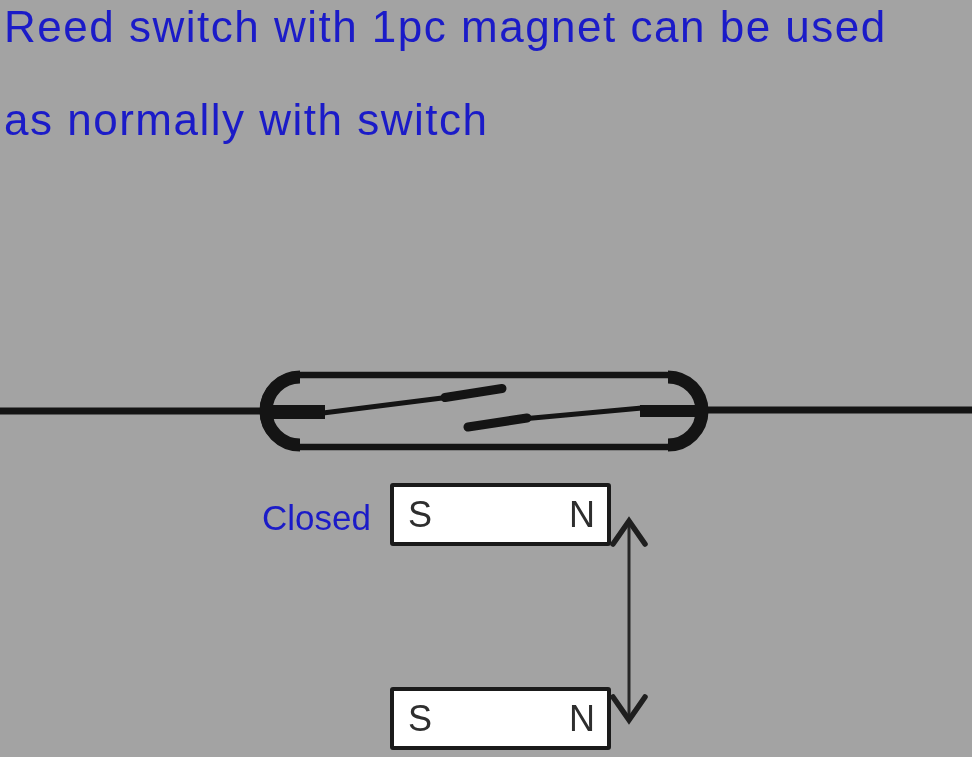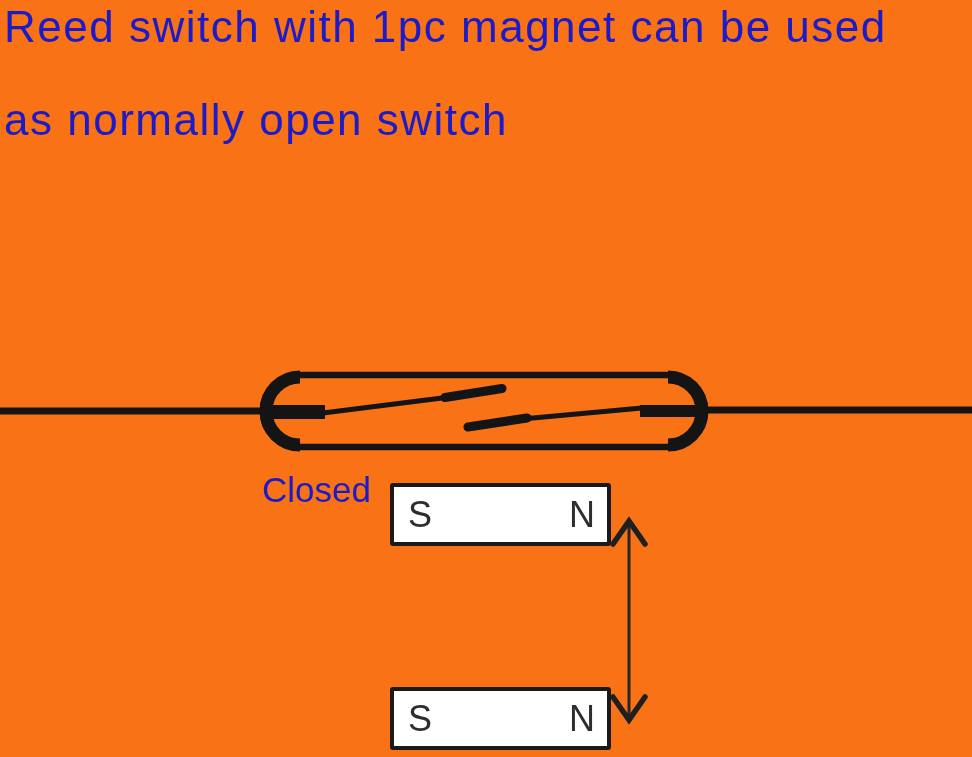--- a/index.html
+++ b/index.html
@@ -4,21 +4,21 @@
 <style>
   html, body {
     margin: 0;
     padding: 0;
     background: #ffffff;
   }
   .page {
     position: relative;
     width: 972px;
     height: 757px;
-    background: #f97316;
+    background: #a3a3a3;
     overflow: hidden;
     font-family: "Liberation Sans", sans-serif;
   }
   .title-line {
     position: absolute;
     color: #1b1bc8;
     font-size: 44px;
     line-height: 1;
     letter-spacing: 1.5px;
     white-space: nowrap;
@@ -41,21 +41,21 @@
     height: 240px;
   }
 
   .state-label {
     position: absolute;
     color: #1b1bc8;
     font-size: 35px;
     line-height: 1;
     white-space: nowrap;
   }
-  .state-label.closed { left: 262px; top: 472px; }
+  .state-label.closed { left: 262px; top: 500px; }
   .state-label.open   { left: 259px; top: 702px; }
 
   .magnet {
     position: absolute;
     width: 187px;
     height: 55px;
     border: 4px solid #1a1a1a;
     border-radius: 3px;
     background: #ffffff;
     display: flex;
@@ -71,21 +71,21 @@
     font-size: 36px;
     line-height: 1;
   }
 </style>
 </head>
 <body>
 
 <div class="page">
 
   <div class="title-line l1">Reed switch with 1pc magnet can be used</div>
-  <div class="title-line l2">as normally open switch</div>
+  <div class="title-line l2">as normally with switch</div>
 
   <svg class="reed-svg" viewBox="0 0 972 100" aria-hidden="true">
 
     <line x1="0" y1="51" x2="265" y2="51" stroke="#141414" stroke-width="7"></line>
     <line x1="700" y1="50" x2="972" y2="50" stroke="#141414" stroke-width="7"></line>
 
     <rect x="263" y="15" width="440" height="72" rx="36" ry="36" fill="none" stroke="#141414" stroke-width="6.5"></rect>
 
     <path d="M 300 17 A 34 34 0 0 0 300 85" fill="none" stroke="#141414" stroke-width="13"></path>
     <path d="M 668 17 A 34 34 0 0 1 668 85" fill="none" stroke="#141414" stroke-width="13"></path>

